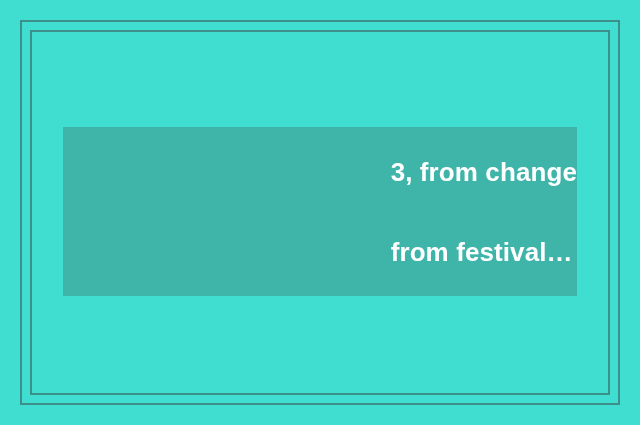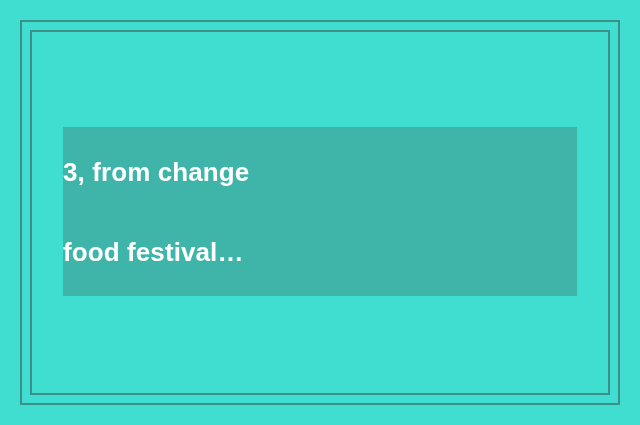--- a/index.html
+++ b/index.html
@@ -47,21 +47,21 @@
   .caption-band {
     position: absolute;
     left: 63px;
     top: 127px;
     width: 514px;
     height: 169px;
     background: #3fb5aa;
     box-sizing: border-box;
     display: flex;
     align-items: center;
-    justify-content: flex-start;
+    justify-content: flex-end;
   }
 
   .caption-text {
     display: block;
     text-align: left;
     color: #ffffff;
     font-size: 26px;
     font-weight: bold;
     line-height: 40px;
     letter-spacing: 0.1px;
@@ -79,17 +79,17 @@
 
 <div id="poster">
 
   <div class="frame-outer"></div>
 
   <div class="frame-inner"></div>
 
   <div class="caption-band">
     <div class="caption-text">
       <span class="caption-line">3, from change</span>
-      <span class="caption-line">food festival…</span>
+      <span class="caption-line">from festival…</span>
     </div>
   </div>
 
 </div>
 
 </body></html>

